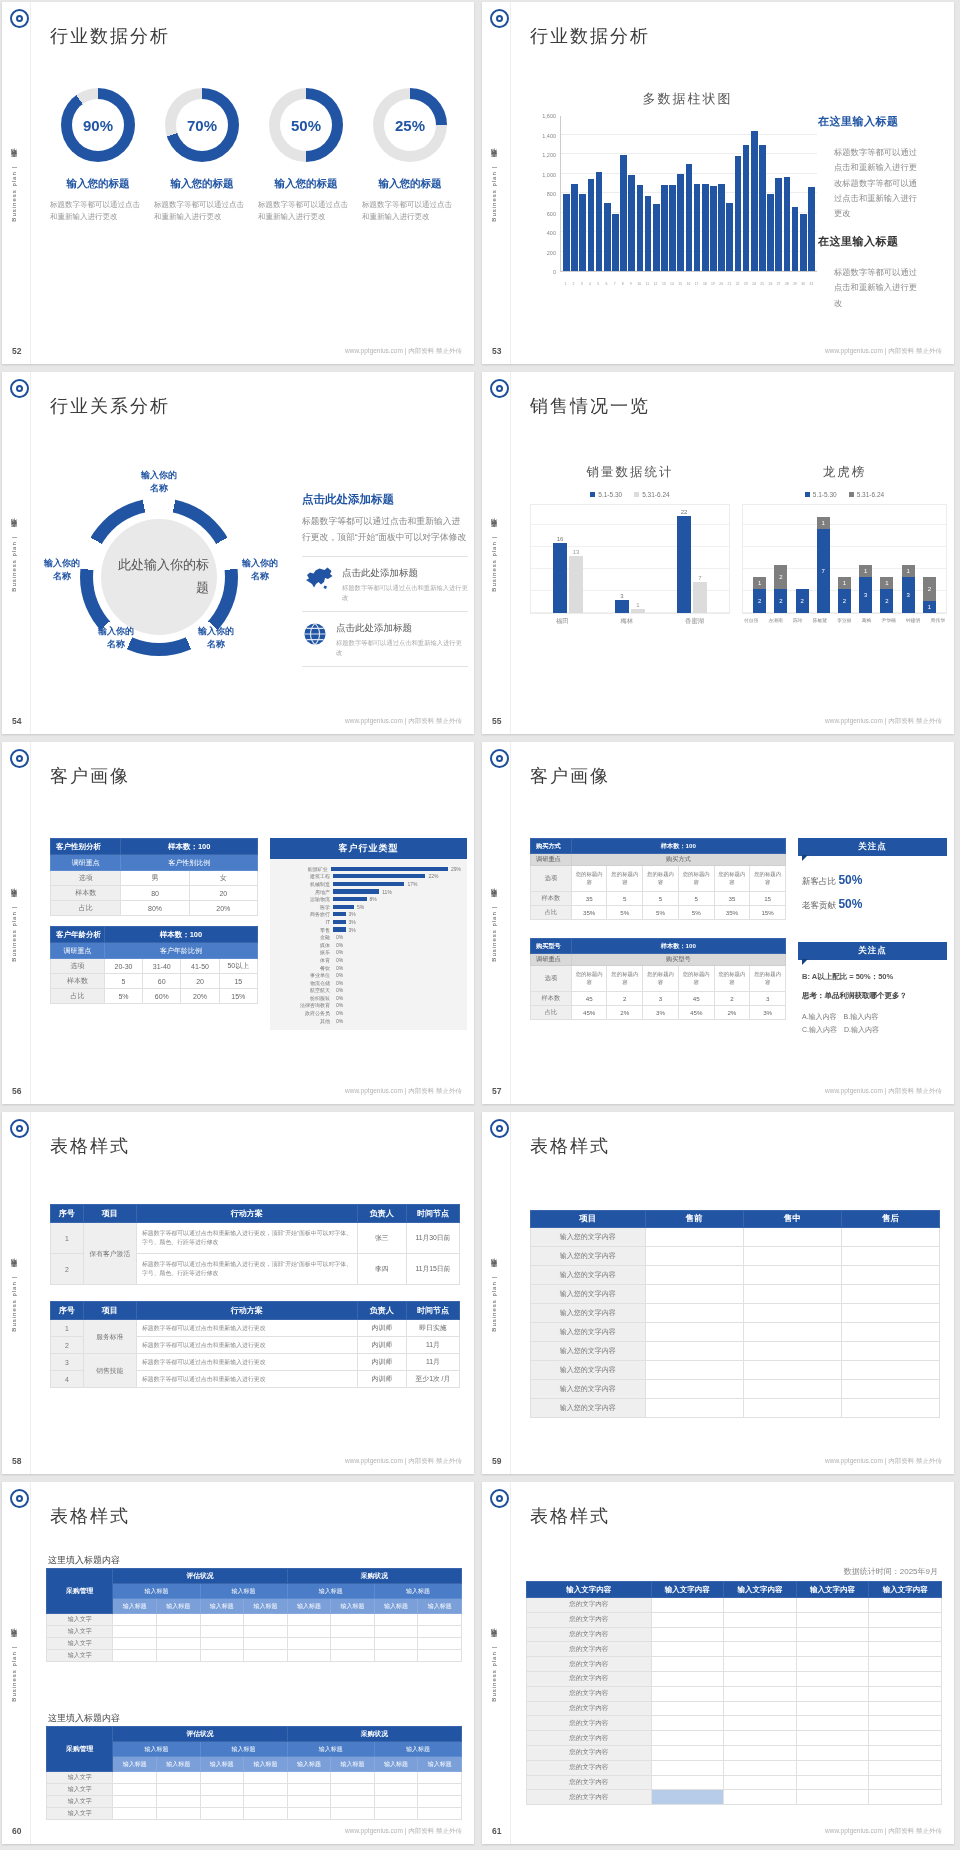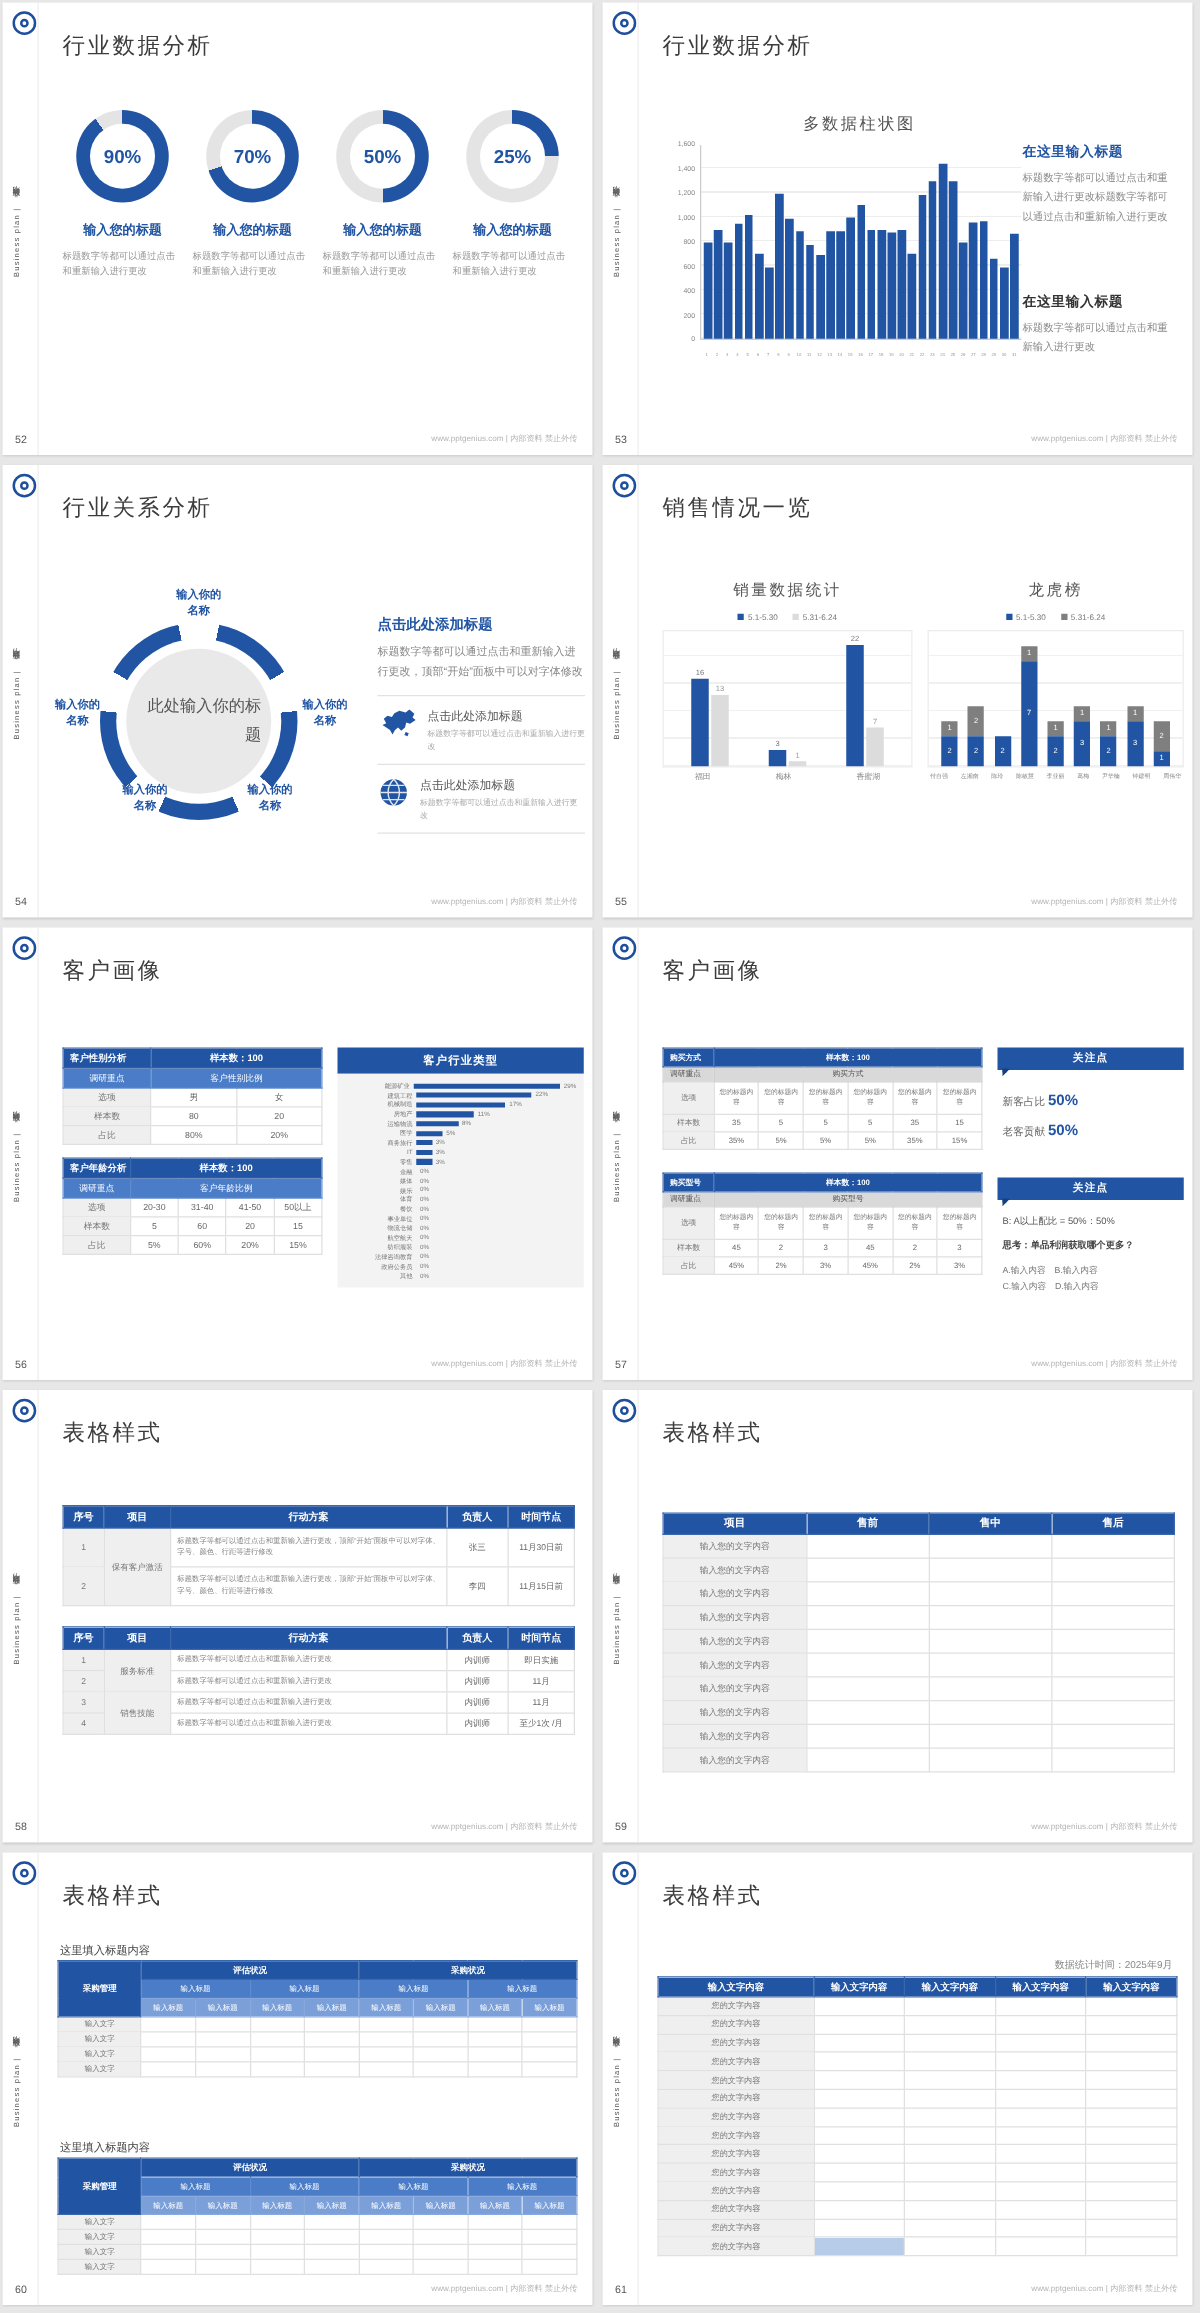--- a/index.html
+++ b/index.html
@@ -4,21 +4,21 @@
 <style>
   html,body{margin:0;padding:0;background:#e7e7e7;font-family:"Liberation Sans","DejaVu Sans",sans-serif;}
   .grid{display:grid;grid-template-columns:472px 472px;grid-auto-rows:362px;gap:8px;padding:2px;width:960px;box-sizing:border-box;}
   .slide{position:relative;background:#fff;overflow:hidden;box-shadow:0 1px 2px rgba(0,0,0,.14);}
   
   .logo{position:absolute;left:8px;top:7px;width:15px;height:15px;border:2px solid #1e4f9c;border-radius:50%;display:flex;align-items:center;justify-content:center;background:#fff;z-index:3}
   .logo i{width:7px;height:7px;border:2px solid #1e4f9c;border-radius:50%;box-sizing:border-box}
   .strip{position:absolute;left:28px;top:0;bottom:0;width:1px;background:#eee}
   .vtext{position:absolute;left:8px;top:52%;transform:translateY(-50%) rotate(180deg);writing-mode:vertical-rl;font-size:6px;color:#555;letter-spacing:1px;white-space:nowrap}
   .stitle{position:absolute;left:48px;top:22px;font-size:18px;color:#3c3c3c;letter-spacing:2px}
-  .pagenum{position:absolute;left:10px;bottom:8px;font-size:8.5px;font-weight:normal;color:#555}
+  .pagenum{position:absolute;left:10px;bottom:8px;font-size:8.5px;font-weight:bold;color:#555}
   .site{position:absolute;right:12px;bottom:8px;font-size:6.5px;color:#b3b3b3}
   
   .donut-row{position:absolute;left:46px;right:14px;top:86px;display:flex;justify-content:space-between}
   .donut-item{width:100px}
   .donut{width:74px;height:74px;border-radius:50%;margin:0 auto;position:relative}
   .donut::after{content:"";position:absolute;inset:11px;background:#fff;border-radius:50%}
   .donut-pct{position:absolute;inset:0;display:flex;align-items:center;justify-content:center;font-size:15px;font-weight:bold;color:#2155a3;z-index:1}
   .donut-cap{margin-top:15px;text-align:center;font-size:10.5px;font-weight:bold;color:#2155a3}
   .donut-desc{margin:8px 2px 0;font-size:7.5px;color:#999;line-height:1.65;text-align:left}
   
@@ -26,21 +26,21 @@
   .ctitle{text-align:center;font-size:13px;color:#555;letter-spacing:2px;margin:0 0 8px 26px}
   .c53-wrap{position:relative;margin-left:28px;height:170px}
   .c53-plot{position:absolute;left:0;right:0;top:0;bottom:14px;border-left:1px solid #ccc;border-bottom:1px solid #ccc;background:repeating-linear-gradient(to top,#ededed 0 1px,transparent 1px 19.5px);display:flex;align-items:flex-end;gap:1.5px;padding:0 2px;box-sizing:border-box}
   .bar53{flex:1;background:#2155a3}
   .y53{position:absolute;left:-28px;top:-3px;bottom:11px;width:24px;display:flex;flex-direction:column;justify-content:space-between;font-size:5.5px;color:#888;text-align:right}
   .x53{position:absolute;left:0;right:0;bottom:0;display:flex;gap:1.5px;padding:0 2px;font-size:3.4px;color:#999}
   .x53 span{flex:1;text-align:center}
   .tb53{position:absolute;left:336px;width:118px}
   .tb53 h3{font-size:11px;color:#2155a3;margin:0 0 6px;letter-spacing:.5px}
   .tb53.dark h3{color:#333}
-  .tb53 p{font-size:8.3px;color:#8c8c8c;line-height:1.85;margin:0}
+  .tb53 p{font-size:8.3px;color:#8c8c8c;line-height:1.85;margin:16px}
   
   .ring{position:absolute;left:78px;top:126px;width:158px;height:158px;border-radius:50%;
     background:conic-gradient(transparent 0 12deg,#2155a3 12deg 60deg,transparent 60deg 84deg,#2155a3 84deg 132deg,transparent 132deg 156deg,#2155a3 156deg 204deg,transparent 204deg 228deg,#2155a3 228deg 276deg,transparent 276deg 300deg,#2155a3 300deg 348deg,transparent 348deg 360deg)}
   .ring .mask{position:absolute;inset:13px;background:#fff;border-radius:50%}
   .ring .core{position:absolute;inset:21px;background:#e9e9e9;border-radius:50%;display:flex;align-items:center;justify-content:center;text-align:right;font-size:13px;color:#555;line-height:1.75;padding:8px;box-sizing:border-box}
   .nlab{position:absolute;width:44px;font-size:9px;color:#2155a3;text-align:center;line-height:1.4;font-weight:bold}
   .rcol{position:absolute;left:300px;top:120px;width:166px}
   .rcol h3{font-size:11.5px;color:#2155a3;margin:0 0 7px}
   .rcol p{font-size:8.8px;color:#888;line-height:1.8;margin:0 0 10px}
   .irow{display:flex;gap:8px;padding:9px 0 8px;border-top:1px solid #e2e2e2;align-items:flex-start}
@@ -97,21 +97,21 @@
   .t57 tbody tr:nth-child(3){height:26px}
   .t57 td{font-size:6.2px}
   .t57 .opt{font-size:5.4px;line-height:1.3;color:#777}
   .mt18{margin-top:18px}
   .pan57{position:absolute;left:316px;width:149px}
   .pan57 .hd{background:#2155a3;color:#fff;text-align:center;font-size:8.5px;font-weight:bold;padding:3px 0;position:relative;letter-spacing:1px}
   .pan57 .hd::after{content:"";position:absolute;left:4px;bottom:-5px;border:3px solid transparent;border-top-color:#17407e;border-left-color:#17407e}
   .pan57 .bd{padding:10px 4px;font-size:7px;color:#666}
   .kpi{font-size:8.5px;color:#666;margin:7px 0 9px}
   .kpi b{font-size:12px;color:#2155a3;font-weight:bold}
-  .pl1{font-size:7.5px;color:#555;margin:2px 0 9px;font-weight:normal}
+  .pl1{font-size:7.5px;color:#555;margin:2px 0 9px;font-weight:bold}
   .pl2{font-size:7.5px;color:#444;margin-bottom:9px;font-weight:bold}
   .pl3{font-size:7px;color:#777;line-height:1.9;margin:0}
   
   .t58wrap{position:absolute;left:48px;top:92px;right:14px}
   .t58a tbody tr{height:31px}
   .t58b tbody tr{height:17px}
   .t58a tbody tr:nth-child(1),.t58b tbody tr:nth-child(1){height:18px}
   .t58a .h1,.t58b .h1{font-size:8px}
   .mt16{margin-top:16px}
   

